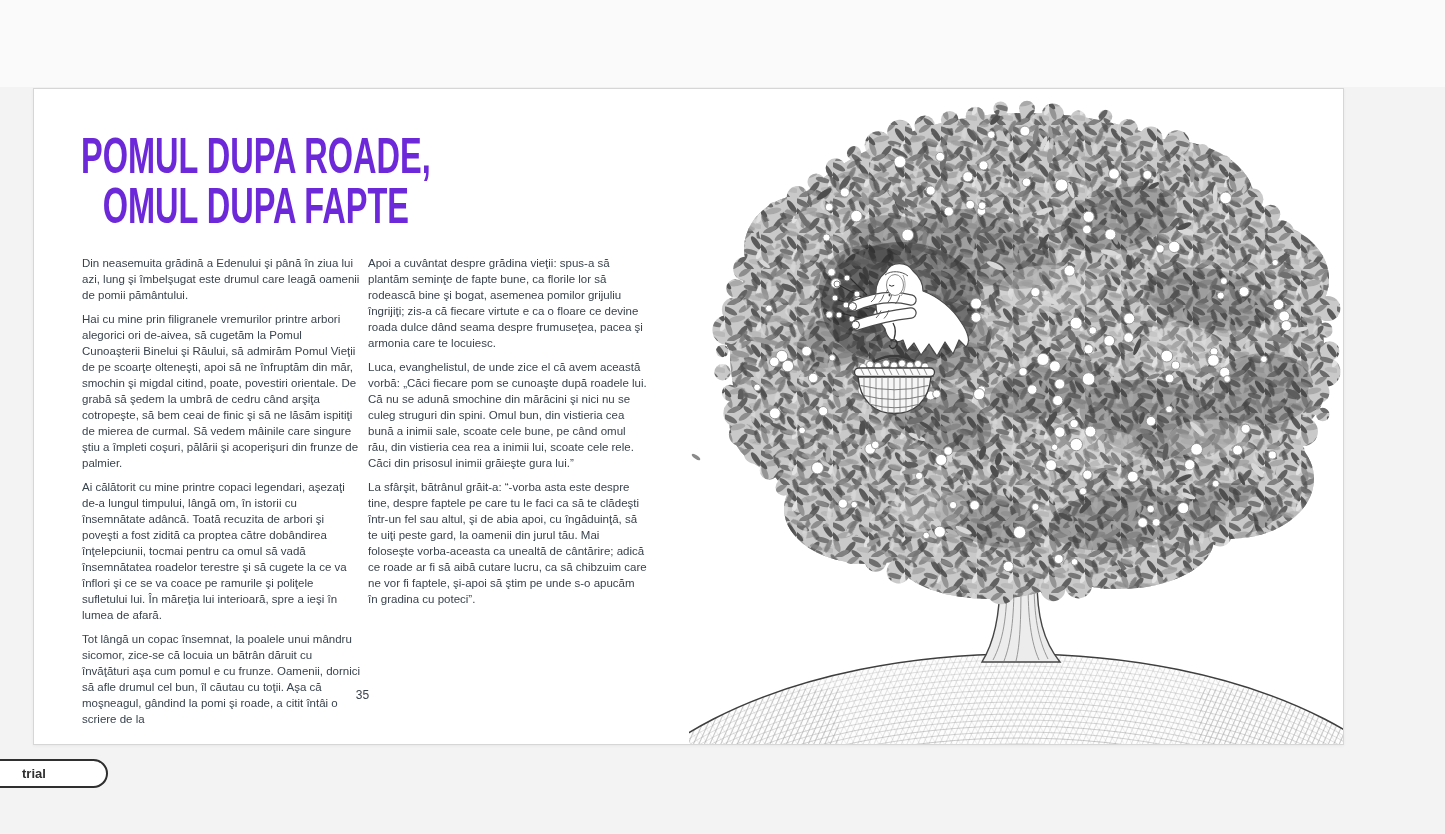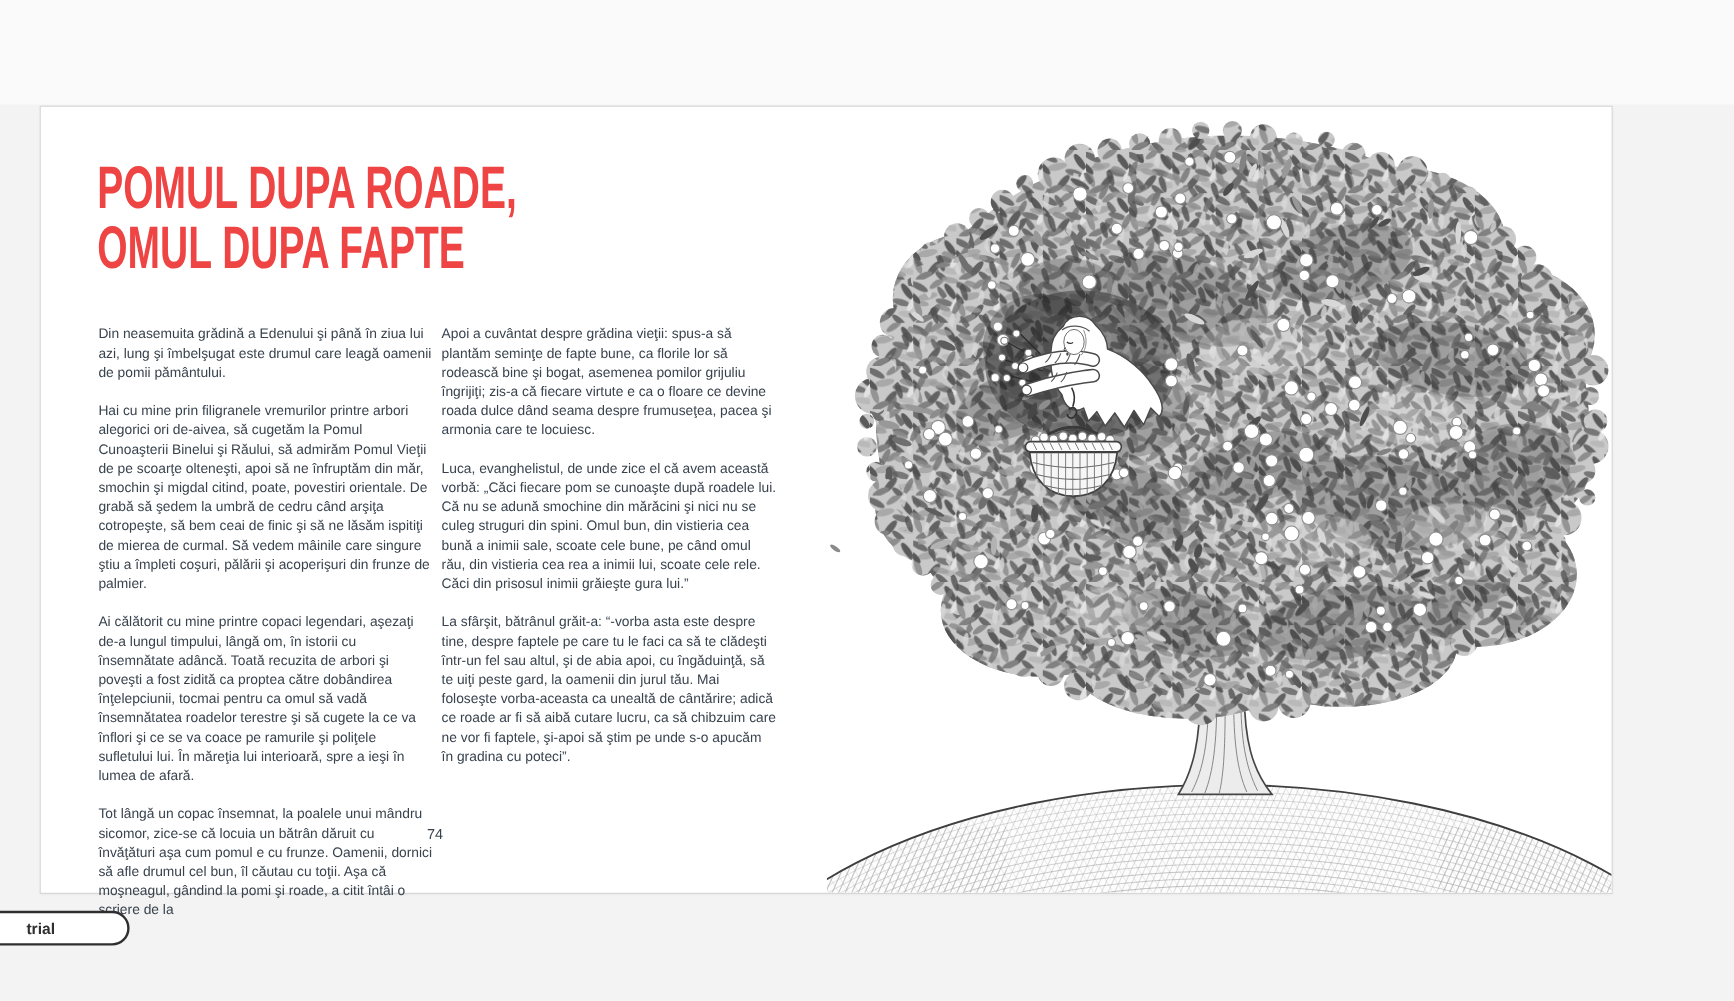--- a/index.html
+++ b/index.html
@@ -5,31 +5,31 @@
   html,body{margin:0;padding:0;}
   body{
     width:1445px;height:834px;position:relative;overflow:hidden;
     background:#f3f3f3;font-family:"Liberation Sans",sans-serif;
   }
   .bg-top{position:absolute;left:0;top:0;width:1445px;height:87px;background:#fafafa;}
   .page{
     position:absolute;left:33px;top:88px;width:1309px;height:655px;
     background:#ffffff;border:1px solid #d6d6d6;box-shadow:0 1px 3px rgba(0,0,0,.05);
   }
-  .title{position:absolute;left:47px;top:42px;color:#ef4444;}
+  .title{position:absolute;left:47px;top:42px;color:#6d28d9;text-align:center;}
   .title-line{
     font-size:50px;font-weight:800;line-height:50px;letter-spacing:0px;
     transform:scaleX(0.65);transform-origin:left top;white-space:nowrap;
     font-family:"Liberation Sans",sans-serif;
   }
   .col{
     position:absolute;top:166px;width:279px;
     font-size:11.5px;line-height:16px;color:#39434e;text-align:left;
   }
-  .col p{margin:16px 0 8px 0;}
+  .col p{margin:0 0 8px 0;}
   .col-left{left:48px;}
   .col-right{left:334px;}
   .page-number{
     position:absolute;left:0;top:599px;width:657px;text-align:center;
     font-size:12px;color:#39434e;
   }
   .illus{position:absolute;right:0;top:0;width:654px;height:655px;overflow:hidden;}
   .trial-pill{
     position:absolute;left:-70px;top:759px;width:178px;height:29px;
     background:#ffffff;border:2px solid #2f2f2f;border-radius:16px;
@@ -56,21 +56,21 @@
     <p>Ai călătorit cu mine printre copaci legendari, aşezaţi de-a lungul timpului, lângă om, în istorii cu însemnătate adâncă. Toată recuzita de arbori şi poveşti a fost zidită ca proptea către dobândirea înţelepciunii, tocmai pentru ca omul să vadă însemnătatea roadelor terestre şi să cugete la ce va înflori şi ce se va coace pe ramurile şi poliţele sufletului lui. În măreţia lui interioară, spre a ieşi în lumea de afară.</p>
     <p>Tot lângă un copac însemnat, la poalele unui mândru sicomor, zice-se că locuia un bătrân dăruit cu învăţături aşa cum pomul e cu frunze. Oamenii, dornici să afle drumul cel bun, îl căutau cu toţii. Aşa că moşneagul, gândind la pomi şi roade, a citit întâi o scriere de la</p>
   </div>
 
   <div class="col col-right">
     <p>Apoi a cuvântat despre grădina vieţii: spus-a să plantăm seminţe de fapte bune, ca florile lor să rodească bine şi bogat, asemenea pomilor grijuliu îngrijiţi; zis-a că fiecare virtute e ca o floare ce devine roada dulce dând seama despre frumuseţea, pacea şi armonia care te locuiesc.</p>
     <p>Luca, evanghelistul, de unde zice el că avem această vorbă: „Căci fiecare pom se cunoaşte după roadele lui. Că nu se adună smochine din mărăcini şi nici nu se culeg struguri din spini. Omul bun, din vistieria cea bună a inimii sale, scoate cele bune, pe când omul rău, din vistieria cea rea a inimii lui, scoate cele rele. Căci din prisosul inimii grăieşte gura lui.”</p>
     <p>La sfârşit, bătrânul grăit-a: “-vorba asta este despre tine, despre faptele pe care tu le faci ca să te clădeşti într-un fel sau altul, şi de abia apoi, cu îngăduinţă, să te uiţi peste gard, la oamenii din jurul tău. Mai foloseşte vorba-aceasta ca unealtă de cântărire; adică ce roade ar fi să aibă cutare lucru, ca să chibzuim care ne vor fi faptele, şi-apoi să ştim pe unde s-o apucăm în gradina cu poteci”.</p>
   </div>
 
-  <div class="page-number">74</div>
+  <div class="page-number">35</div>
 
   <div class="illus">
     <svg id="tree-svg" width="654" height="655" viewBox="0 0 654 655">
       <defs>
         <pattern id="leafP" width="36" height="36" patternUnits="userSpaceOnUse">
           <rect width="36" height="36" fill="#c9c9c9"></rect>
           <ellipse cx="5" cy="6" rx="8" ry="2.8" fill="#6e6e6e" transform="rotate(28 5 6)"></ellipse>
           <ellipse cx="20" cy="3" rx="7.5" ry="2.6" fill="#8d8d8d" transform="rotate(-35 20 3)"></ellipse>
           <ellipse cx="31" cy="10" rx="8" ry="2.8" fill="#5a5a5a" transform="rotate(55 31 10)"></ellipse>
           <ellipse cx="12" cy="14" rx="8.5" ry="3" fill="#a9a9a9" transform="rotate(-12 12 14)"></ellipse>

